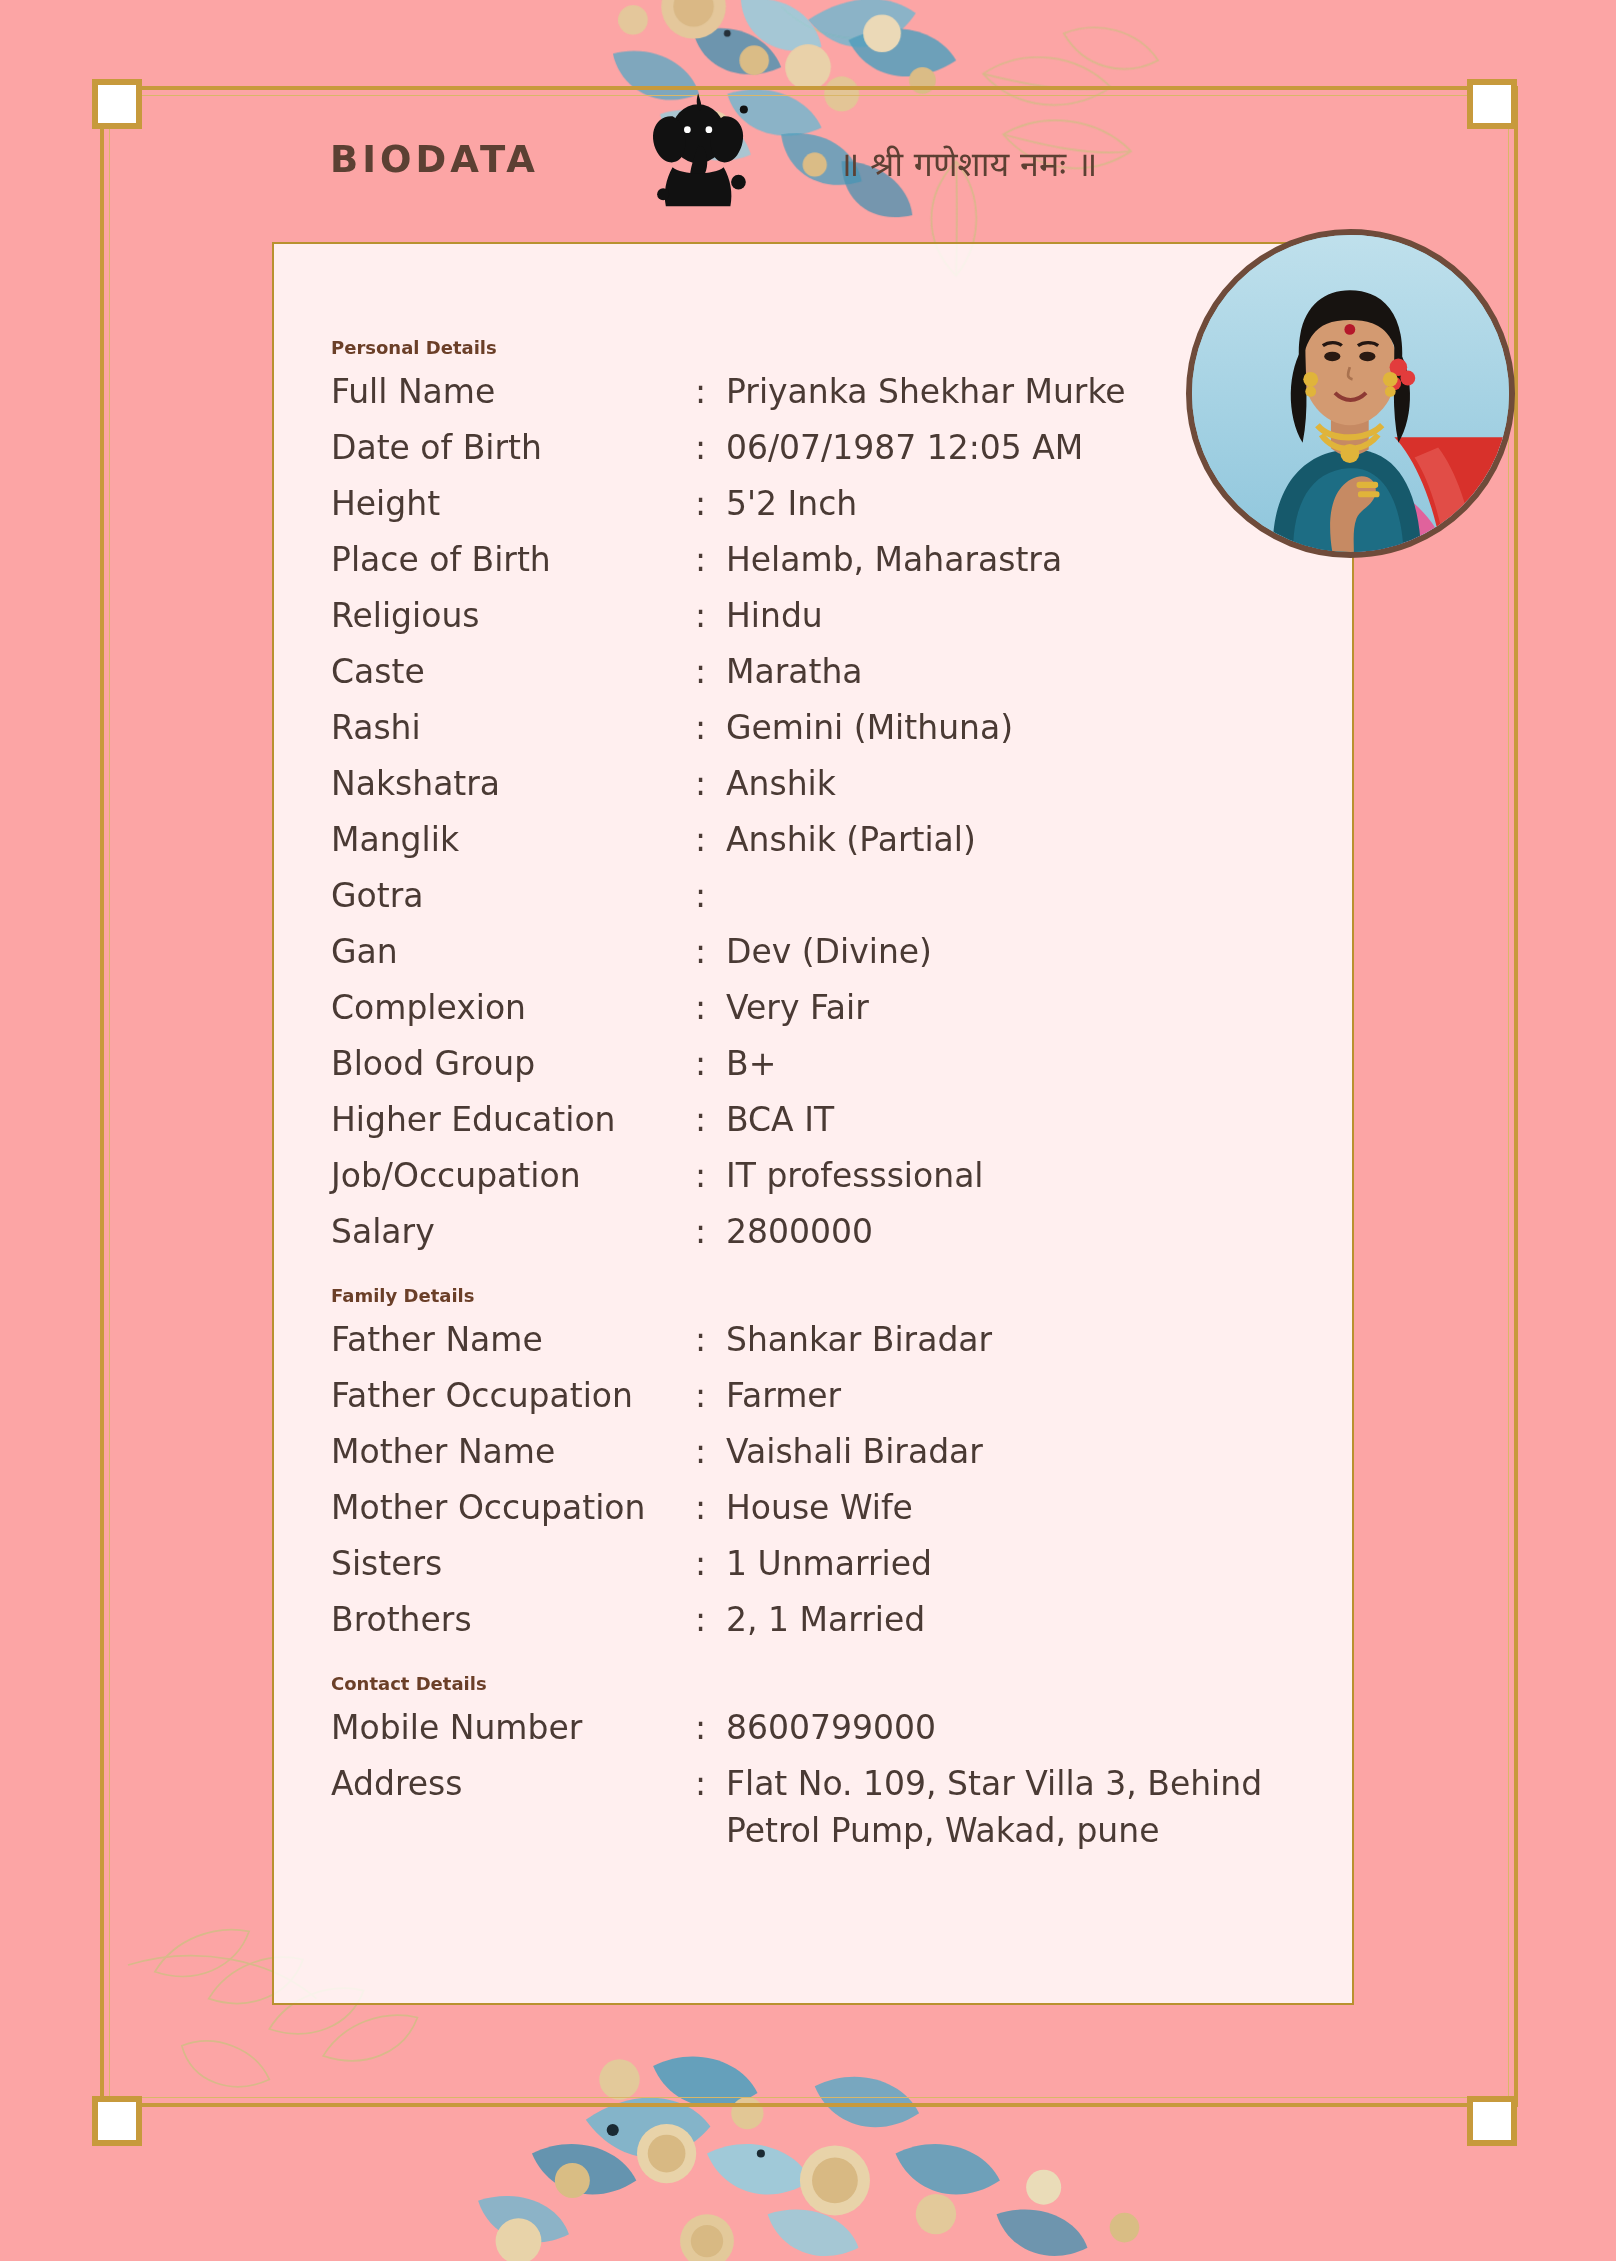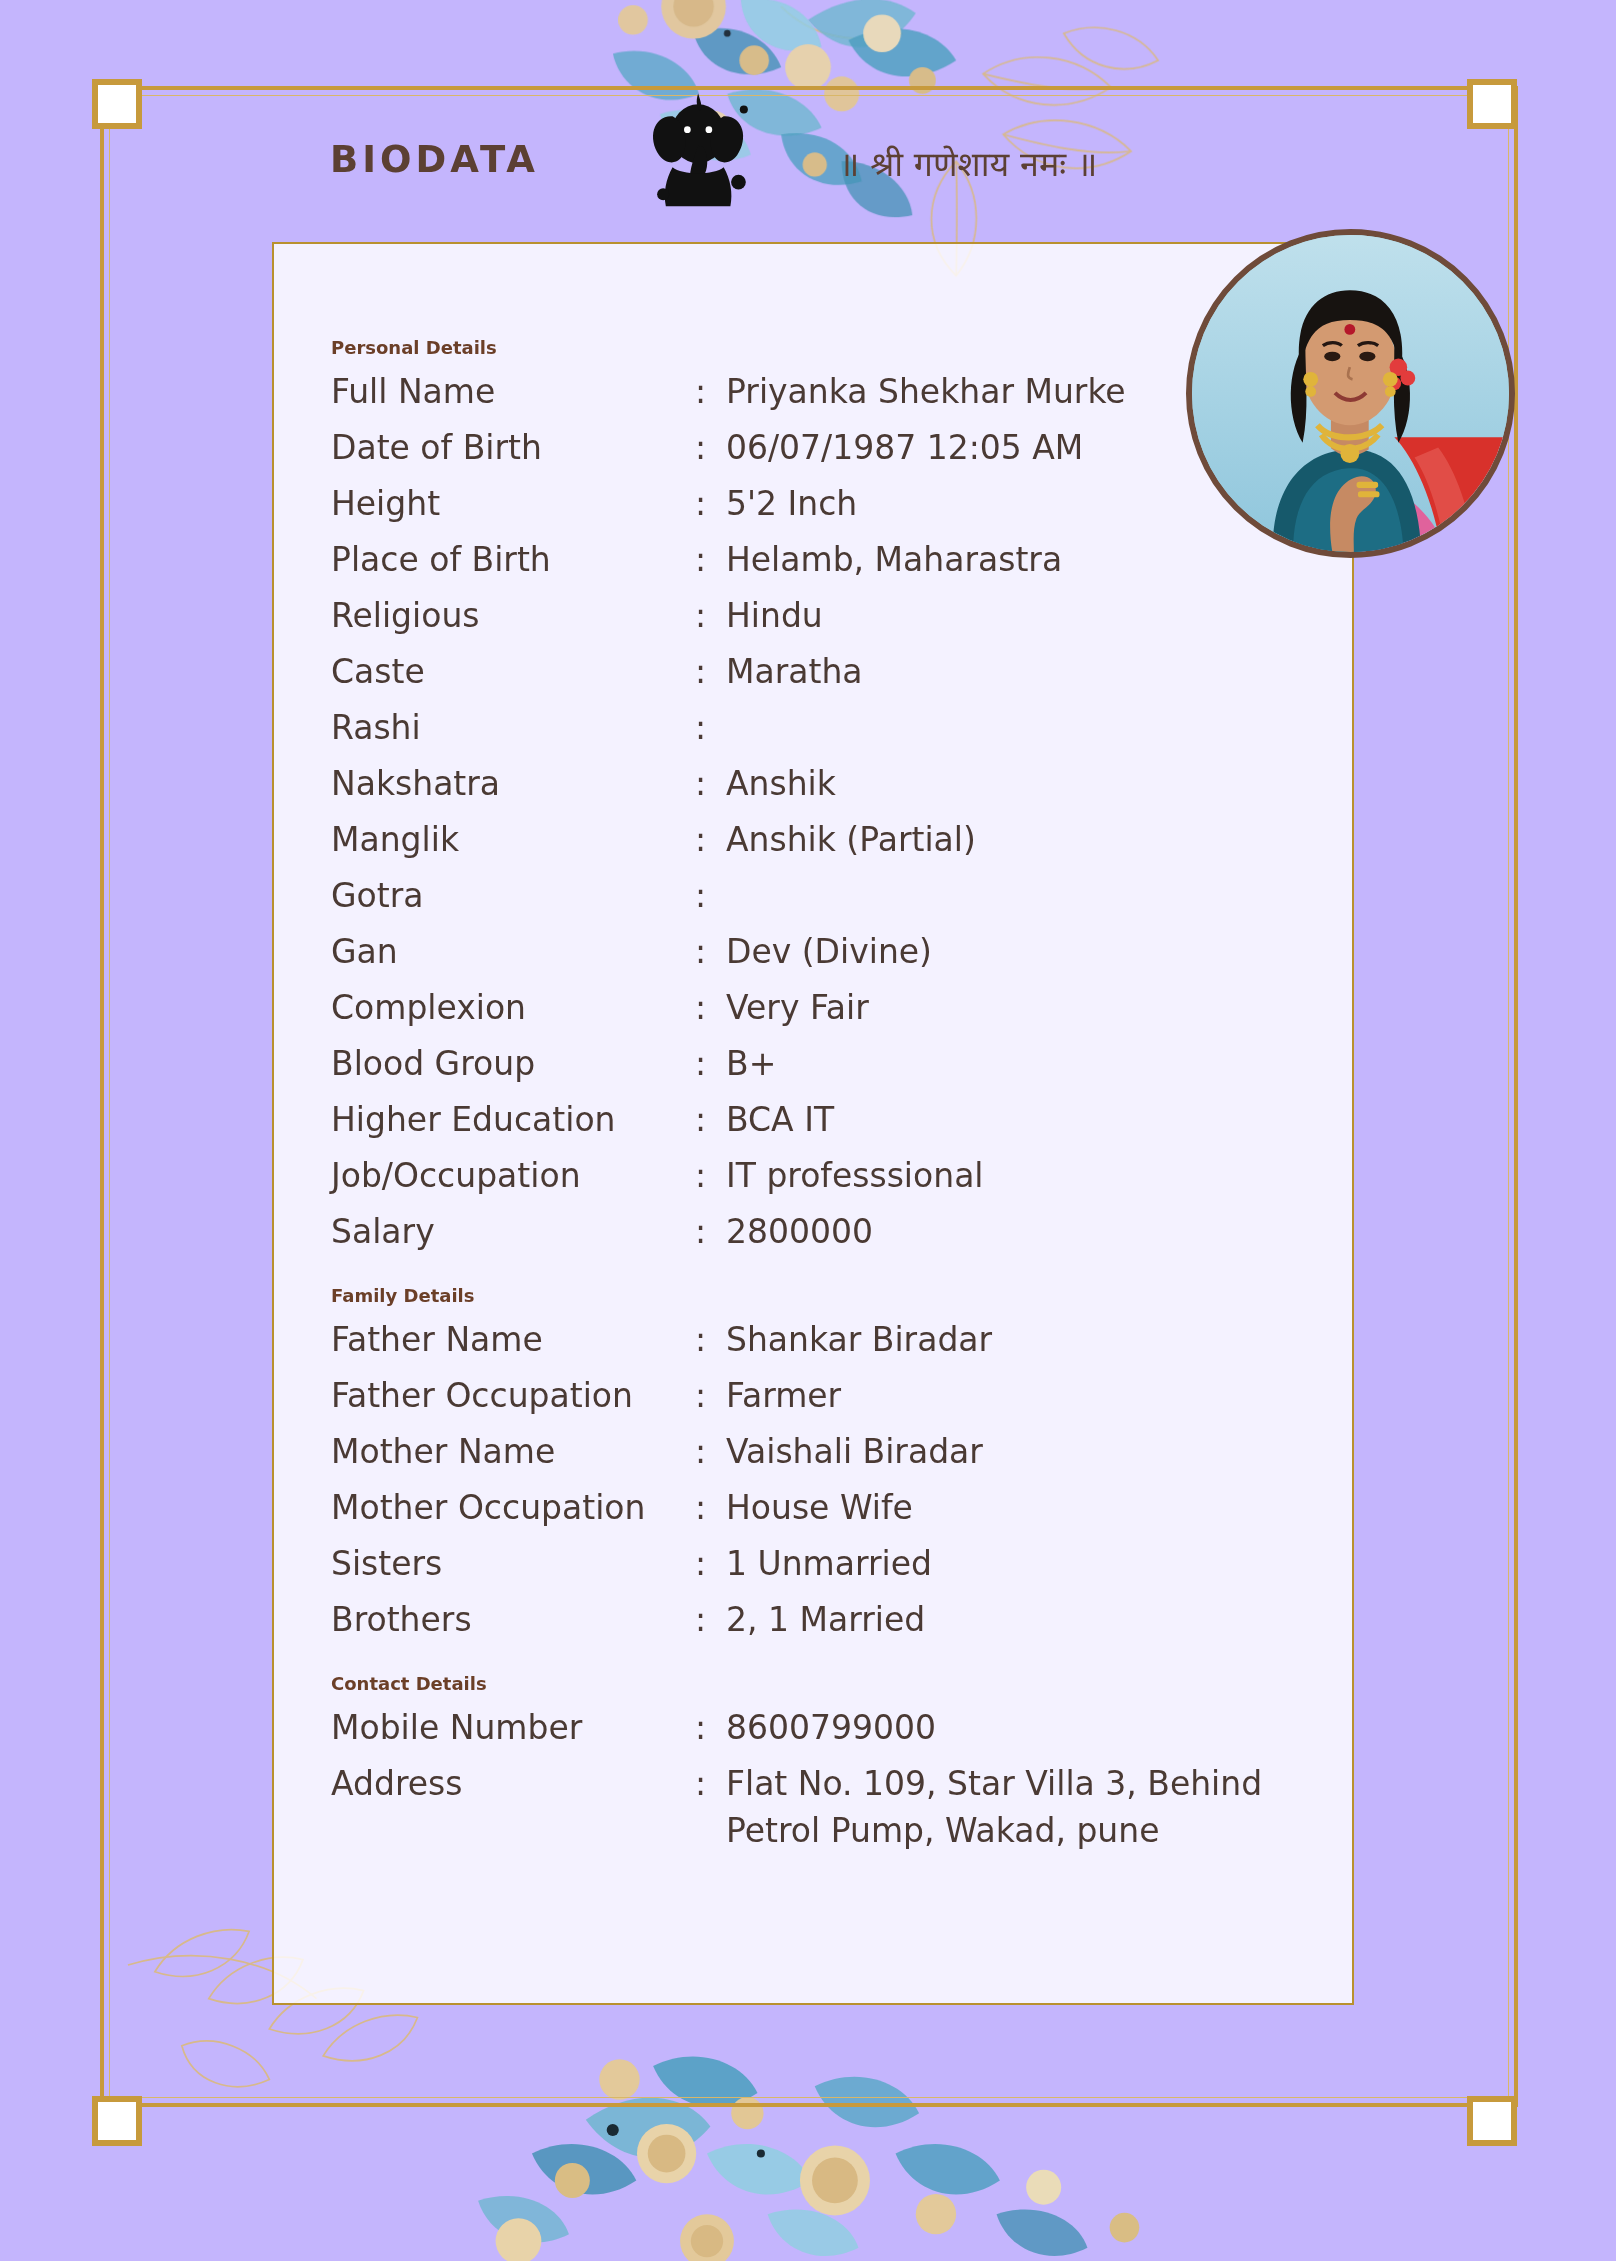--- a/index.html
+++ b/index.html
@@ -11,21 +11,21 @@
     width: 1617px;
     height: 2261px;
     font-family: "DejaVu Sans", sans-serif;
     position: relative;
     overflow: hidden;
   }
 
   .page {
     position: absolute;
     inset: 0;
-    background: #c4b5fd;
+    background: #fca5a5;
   }
 
   
   .deco {
     position: absolute;
     pointer-events: none;
   }
   .deco-top {
     top: -6.7px;
     left: 377px;
@@ -389,20 +389,21 @@
       <div class="val">Hindu</div>
     </div>
     <div class="row">
       <div class="lbl">Caste</div>
       <div class="colon">:</div>
       <div class="val">Maratha</div>
     </div>
     <div class="row">
       <div class="lbl">Rashi</div>
       <div class="colon">:</div>
+      <div class="val">Gemini (Mithuna)</div>
     </div>
     <div class="row">
       <div class="lbl">Nakshatra</div>
       <div class="colon">:</div>
       <div class="val">Anshik</div>
     </div>
     <div class="row">
       <div class="lbl">Manglik</div>
       <div class="colon">:</div>
       <div class="val">Anshik (Partial)</div>

